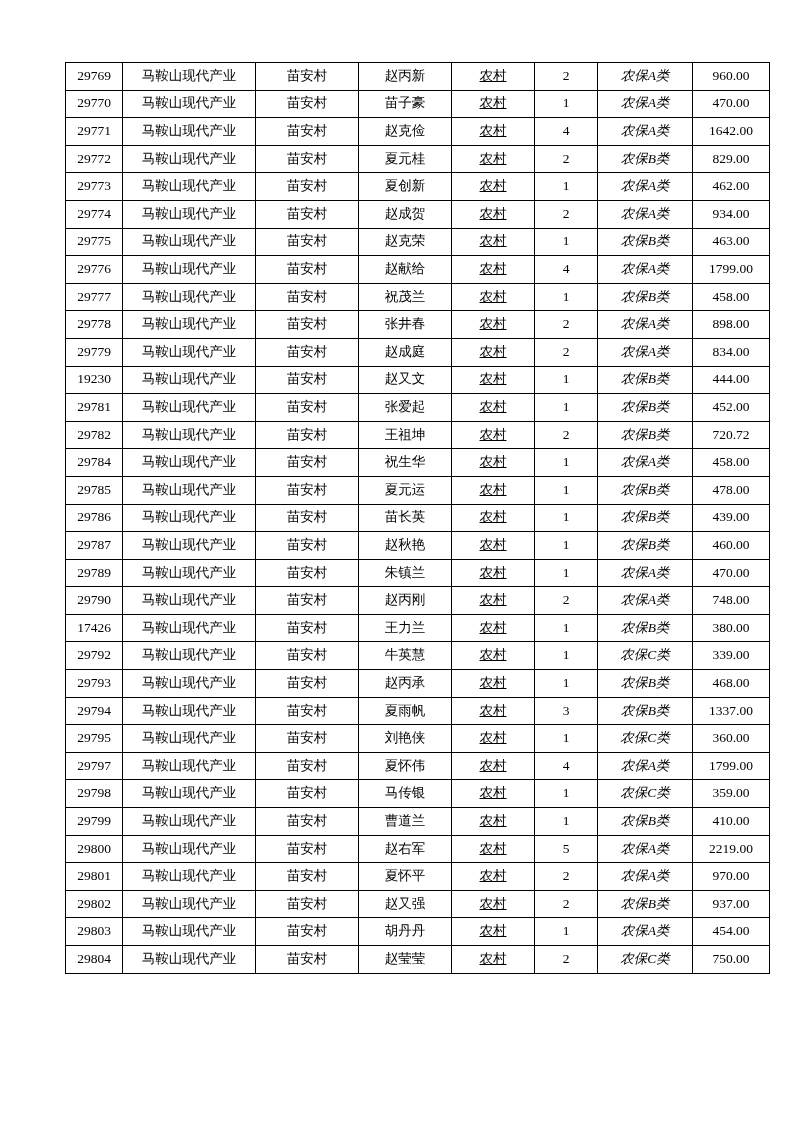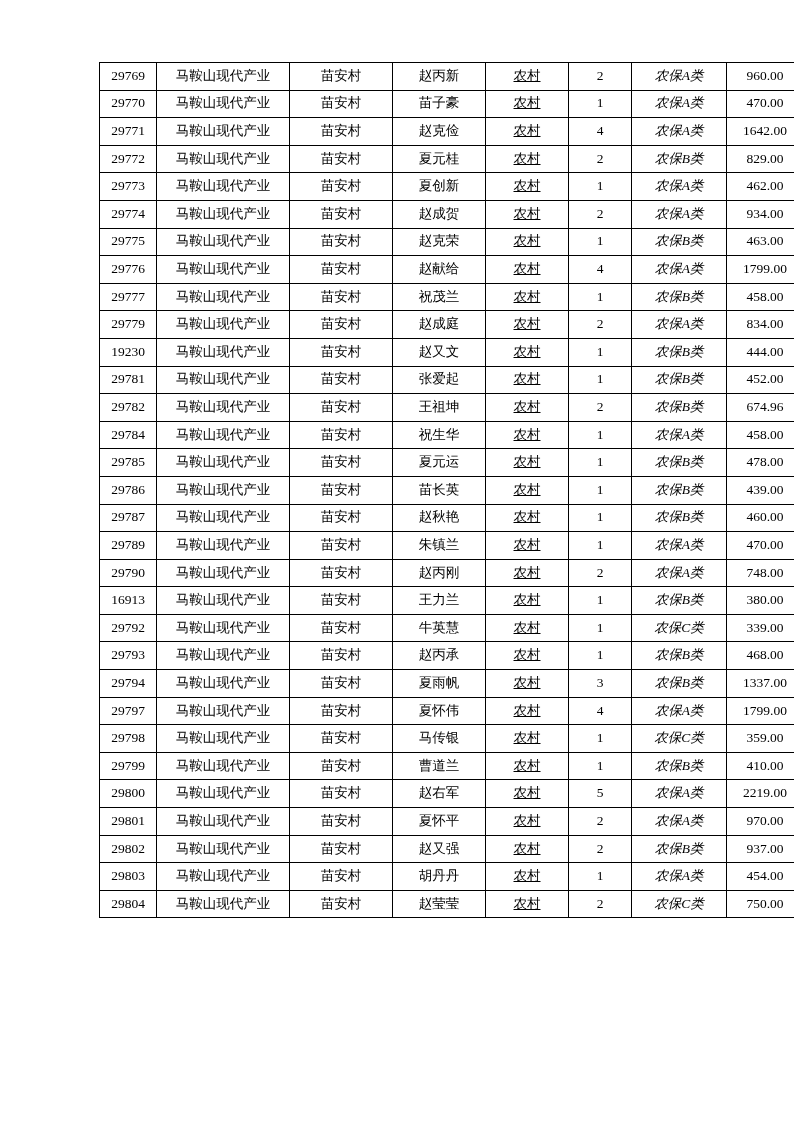--- a/index.html
+++ b/index.html
@@ -11,21 +11,21 @@
     width: 794px;
     height: 1122px;
     font-family: "Liberation Serif", "DejaVu Serif", serif;
     color: #000000;
   }
   .page {
     position: relative;
     width: 794px;
     height: 1122px;
     box-sizing: border-box;
-    padding: 62px 65px 0 99px;
+    padding: 62px 65px 0 65px;
   }
   table.data-table {
     border-collapse: collapse;
     table-layout: fixed;
     width: 664px;
     margin: 0;
   }
   table.data-table td {
     border: 1px solid #000000;
     height: 26.6px;
@@ -136,20 +136,30 @@
           <td class="c-id">29777</td>
           <td class="c-unit">马鞍山现代产业</td>
           <td class="c-village">苗安村</td>
           <td class="c-name">祝茂兰</td>
           <td class="c-type">农村</td>
           <td class="c-count">1</td>
           <td class="c-cat">农保B类</td>
           <td class="c-amount">458.00</td>
         </tr>
         <tr>
+          <td class="c-id">29778</td>
+          <td class="c-unit">马鞍山现代产业</td>
+          <td class="c-village">苗安村</td>
+          <td class="c-name">张井春</td>
+          <td class="c-type">农村</td>
+          <td class="c-count">2</td>
+          <td class="c-cat">农保A类</td>
+          <td class="c-amount">898.00</td>
+        </tr>
+        <tr>
           <td class="c-id">29779</td>
           <td class="c-unit">马鞍山现代产业</td>
           <td class="c-village">苗安村</td>
           <td class="c-name">赵成庭</td>
           <td class="c-type">农村</td>
           <td class="c-count">2</td>
           <td class="c-cat">农保A类</td>
           <td class="c-amount">834.00</td>
         </tr>
         <tr>
@@ -173,21 +183,21 @@
           <td class="c-amount">452.00</td>
         </tr>
         <tr>
           <td class="c-id">29782</td>
           <td class="c-unit">马鞍山现代产业</td>
           <td class="c-village">苗安村</td>
           <td class="c-name">王祖坤</td>
           <td class="c-type">农村</td>
           <td class="c-count">2</td>
           <td class="c-cat">农保B类</td>
-          <td class="c-amount">674.96</td>
+          <td class="c-amount">720.72</td>
         </tr>
         <tr>
           <td class="c-id">29784</td>
           <td class="c-unit">马鞍山现代产业</td>
           <td class="c-village">苗安村</td>
           <td class="c-name">祝生华</td>
           <td class="c-type">农村</td>
           <td class="c-count">1</td>
           <td class="c-cat">农保A类</td>
           <td class="c-amount">458.00</td>
@@ -236,21 +246,21 @@
           <td class="c-id">29790</td>
           <td class="c-unit">马鞍山现代产业</td>
           <td class="c-village">苗安村</td>
           <td class="c-name">赵丙刚</td>
           <td class="c-type">农村</td>
           <td class="c-count">2</td>
           <td class="c-cat">农保A类</td>
           <td class="c-amount">748.00</td>
         </tr>
         <tr>
-          <td class="c-id">16913</td>
+          <td class="c-id">17426</td>
           <td class="c-unit">马鞍山现代产业</td>
           <td class="c-village">苗安村</td>
           <td class="c-name">王力兰</td>
           <td class="c-type">农村</td>
           <td class="c-count">1</td>
           <td class="c-cat">农保B类</td>
           <td class="c-amount">380.00</td>
         </tr>
         <tr>
           <td class="c-id">29792</td>
@@ -274,20 +284,30 @@
         </tr>
         <tr>
           <td class="c-id">29794</td>
           <td class="c-unit">马鞍山现代产业</td>
           <td class="c-village">苗安村</td>
           <td class="c-name">夏雨帆</td>
           <td class="c-type">农村</td>
           <td class="c-count">3</td>
           <td class="c-cat">农保B类</td>
           <td class="c-amount">1337.00</td>
+        </tr>
+        <tr>
+          <td class="c-id">29795</td>
+          <td class="c-unit">马鞍山现代产业</td>
+          <td class="c-village">苗安村</td>
+          <td class="c-name">刘艳侠</td>
+          <td class="c-type">农村</td>
+          <td class="c-count">1</td>
+          <td class="c-cat">农保C类</td>
+          <td class="c-amount">360.00</td>
         </tr>
         <tr>
           <td class="c-id">29797</td>
           <td class="c-unit">马鞍山现代产业</td>
           <td class="c-village">苗安村</td>
           <td class="c-name">夏怀伟</td>
           <td class="c-type">农村</td>
           <td class="c-count">4</td>
           <td class="c-cat">农保A类</td>
           <td class="c-amount">1799.00</td>

